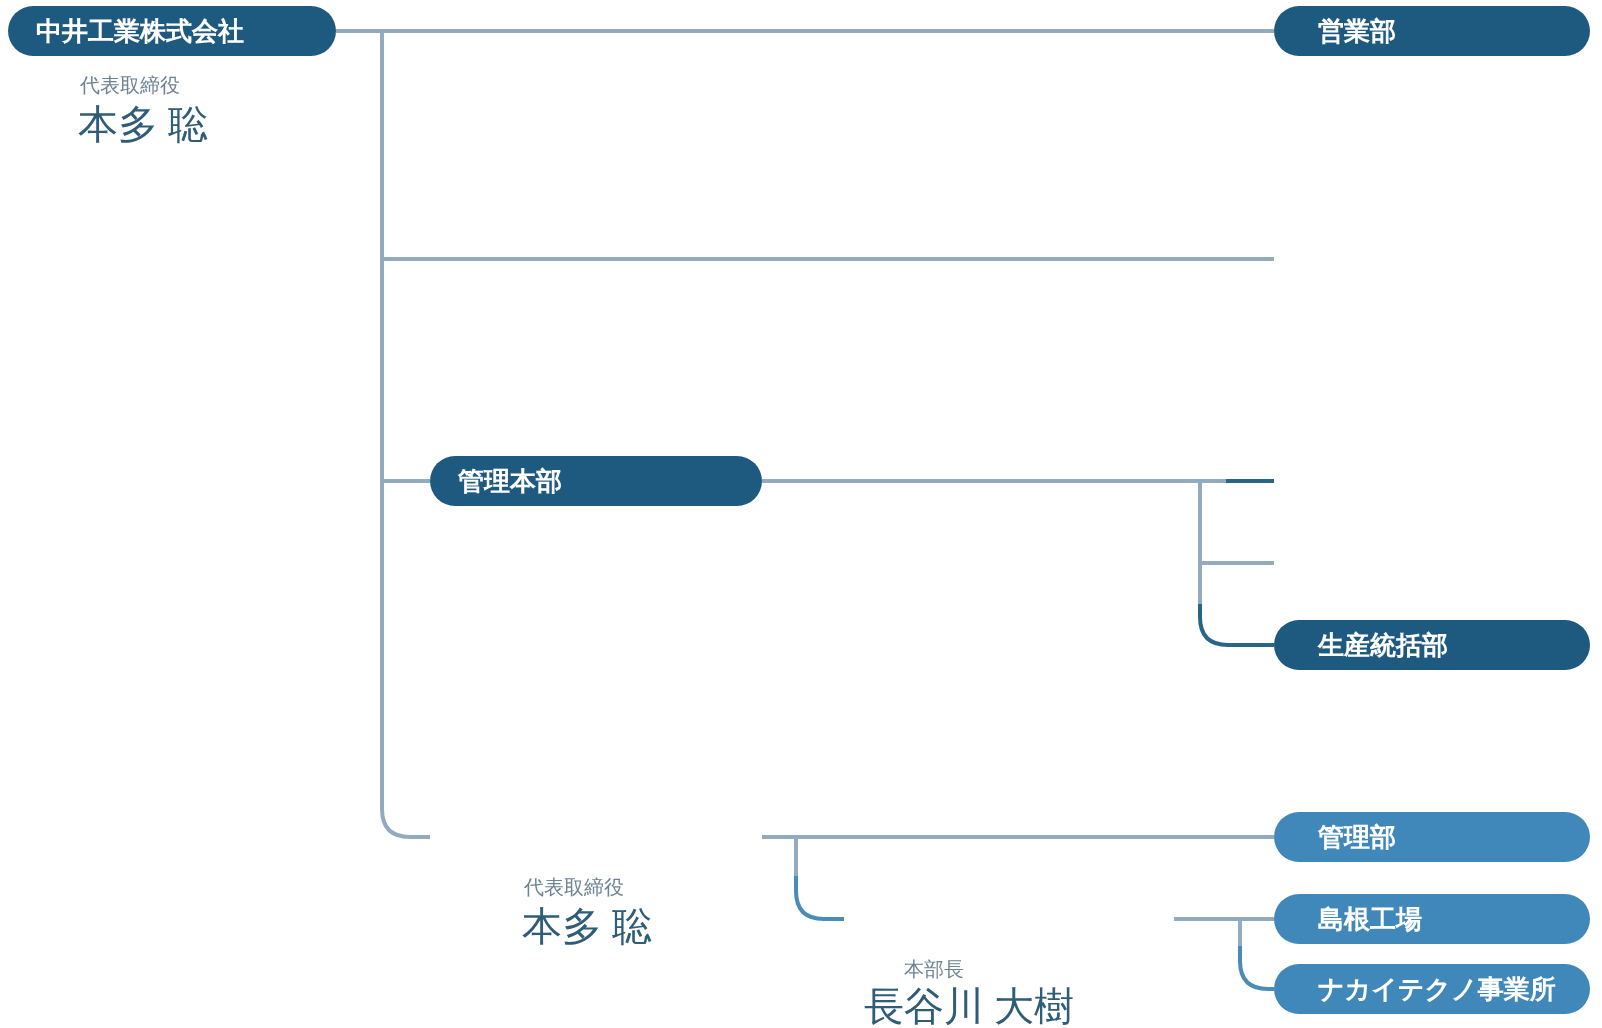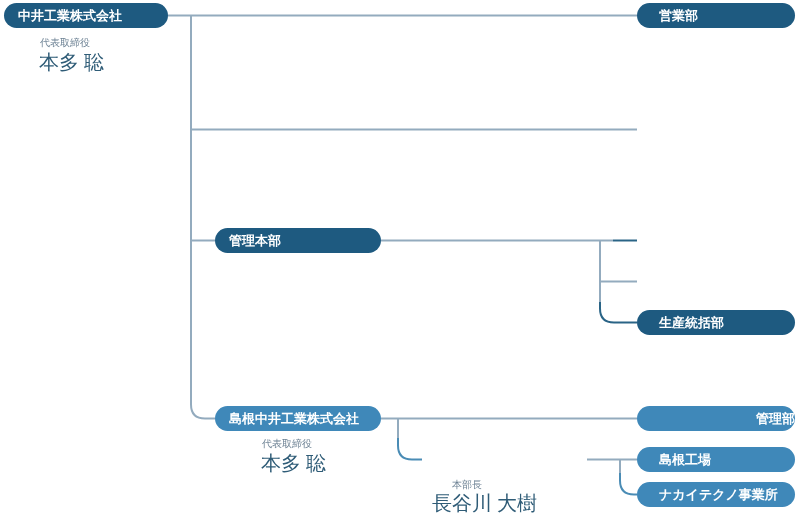--- a/index.html
+++ b/index.html
@@ -84,25 +84,24 @@
 
   <div class="pill dark pad-r" style="left:637px; top:3px; width:158px;">営業部</div>
 
 
   <div class="pill dark pad-l" style="left:215px; top:228px; width:166px;">管理本部</div>
 
 
 
   <div class="pill dark pad-r" style="left:637px; top:310px; width:158px;">生産統括部</div>
 
-  <div class="pill light pad-l" style="left:215px; top:406px; width:166px;">島根中井工業株式会社</div>
   <div class="role" style="left:262px; top:437px;">代表取締役</div>
   <div class="name" style="left:261px; top:450px;">本多 聡</div>
 
-  <div class="pill light pad-r" style="left:637px; top:406px; width:158px;text-align:right;">管理部</div>
+  <div class="pill light pad-r" style="left:637px; top:406px; width:158px;">管理部</div>
 
   <div class="role" style="left:452px; top:478px;">本部長</div>
   <div class="name" style="left:432px; top:490px;">長谷川 大樹</div>
 
   <div class="pill light pad-r" style="left:637px; top:447px; width:158px;">島根工場</div>
 
   <div class="pill light pad-r" style="left:637px; top:482px; width:158px;">ナカイテクノ事業所</div>
 
 </div>
 

